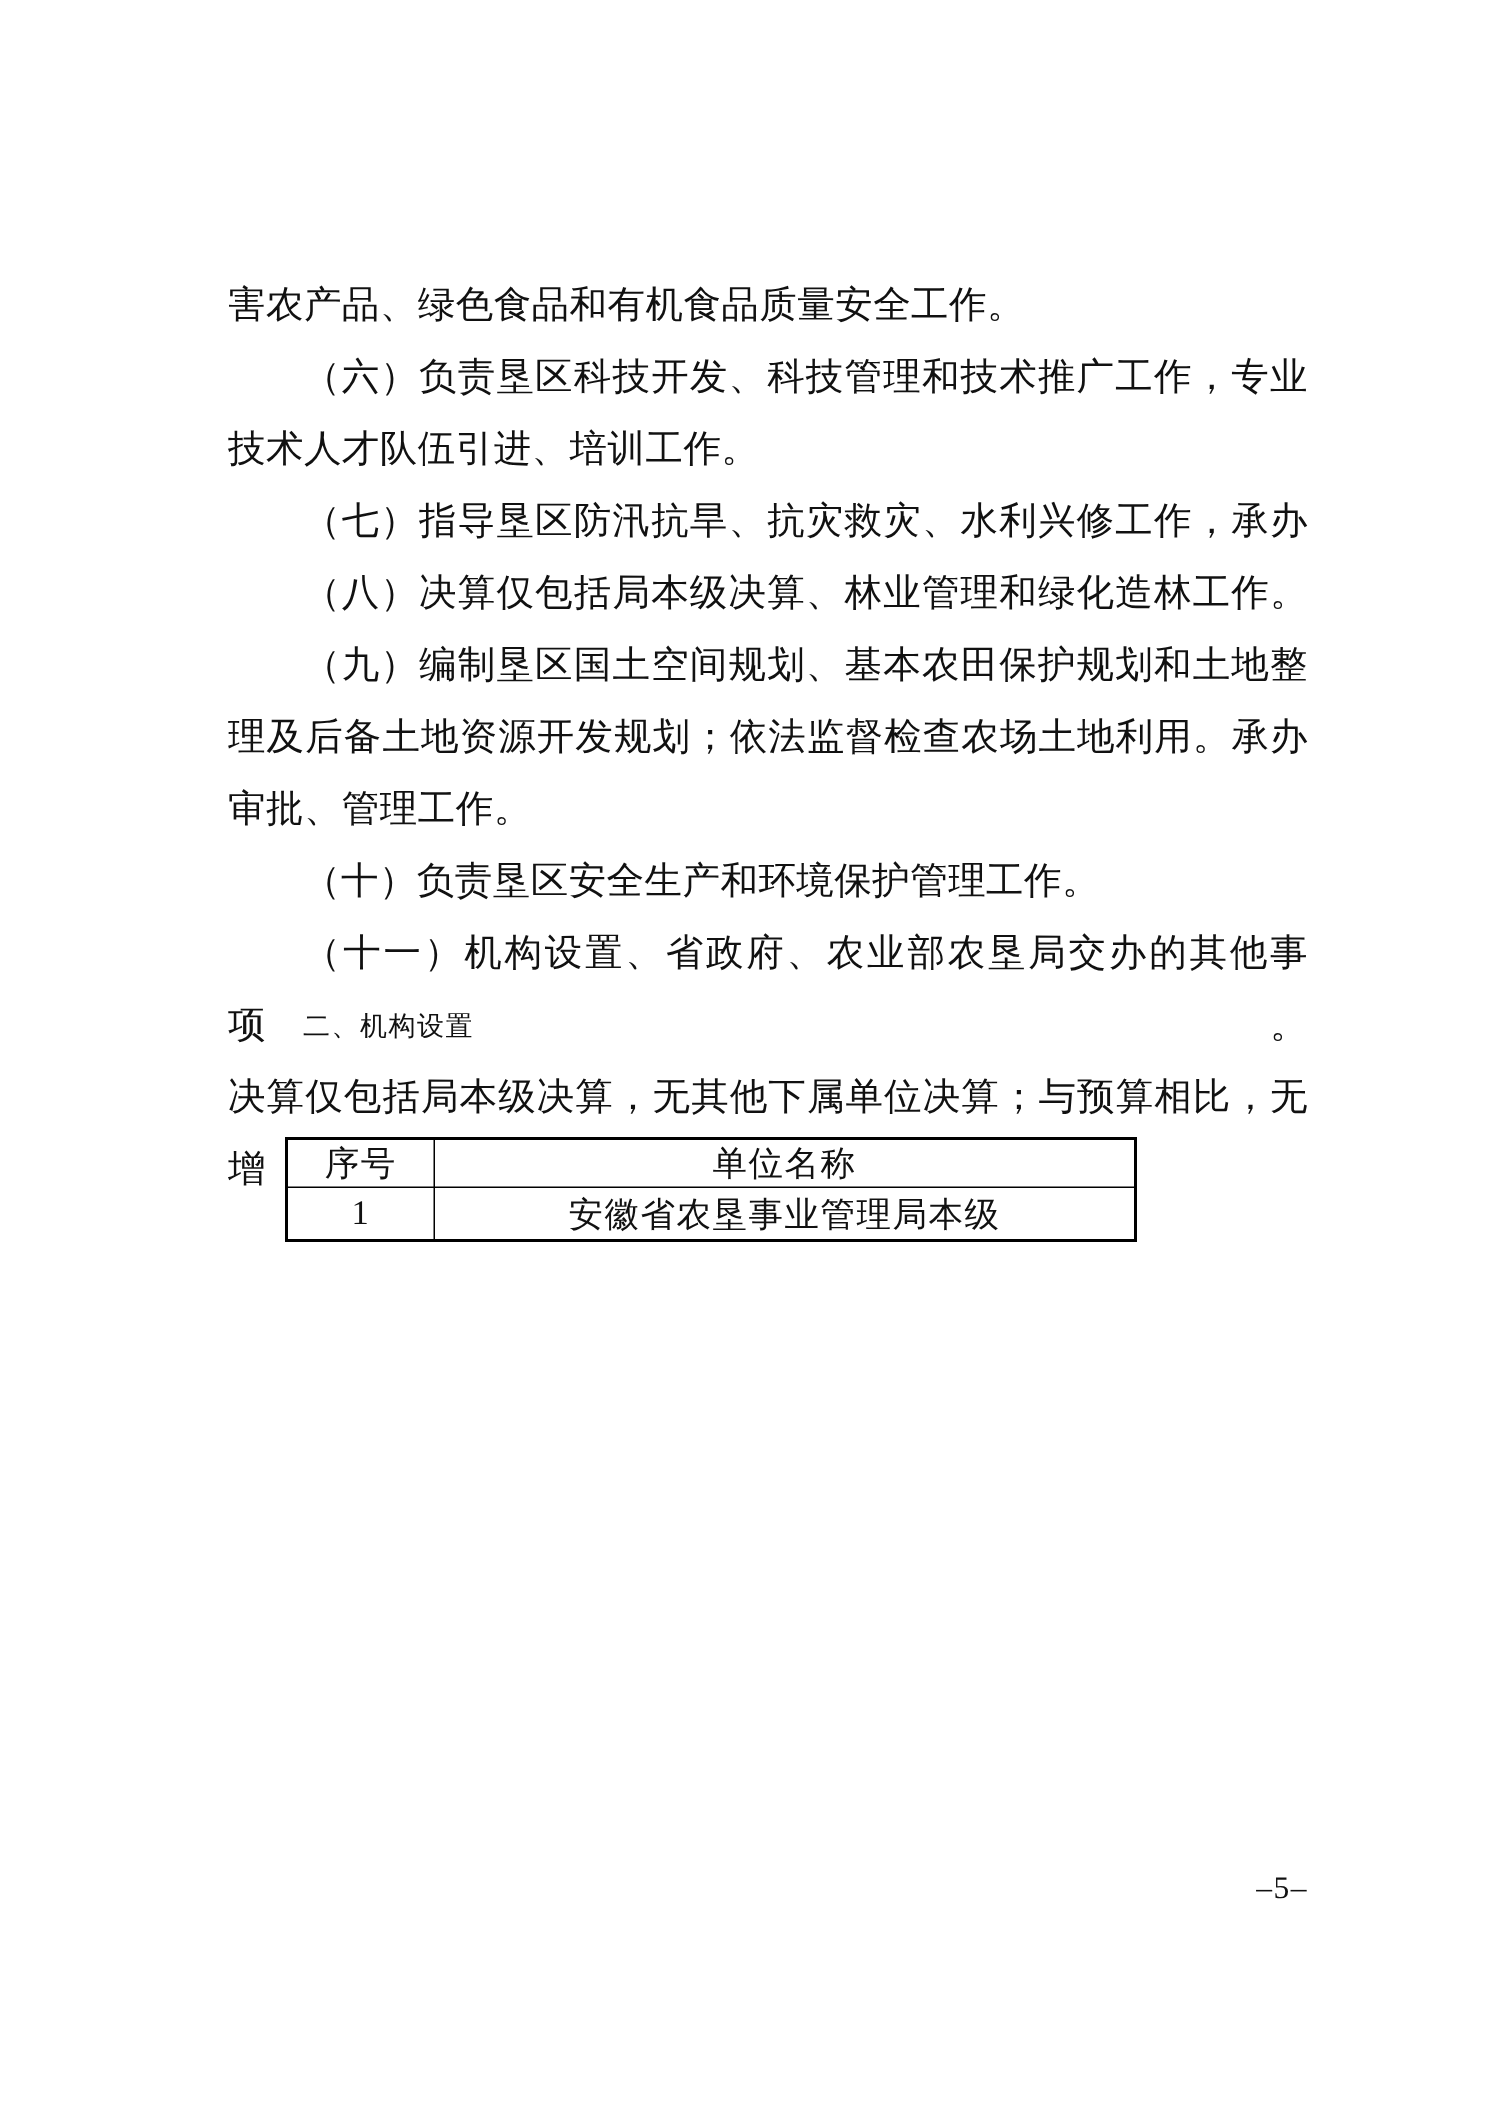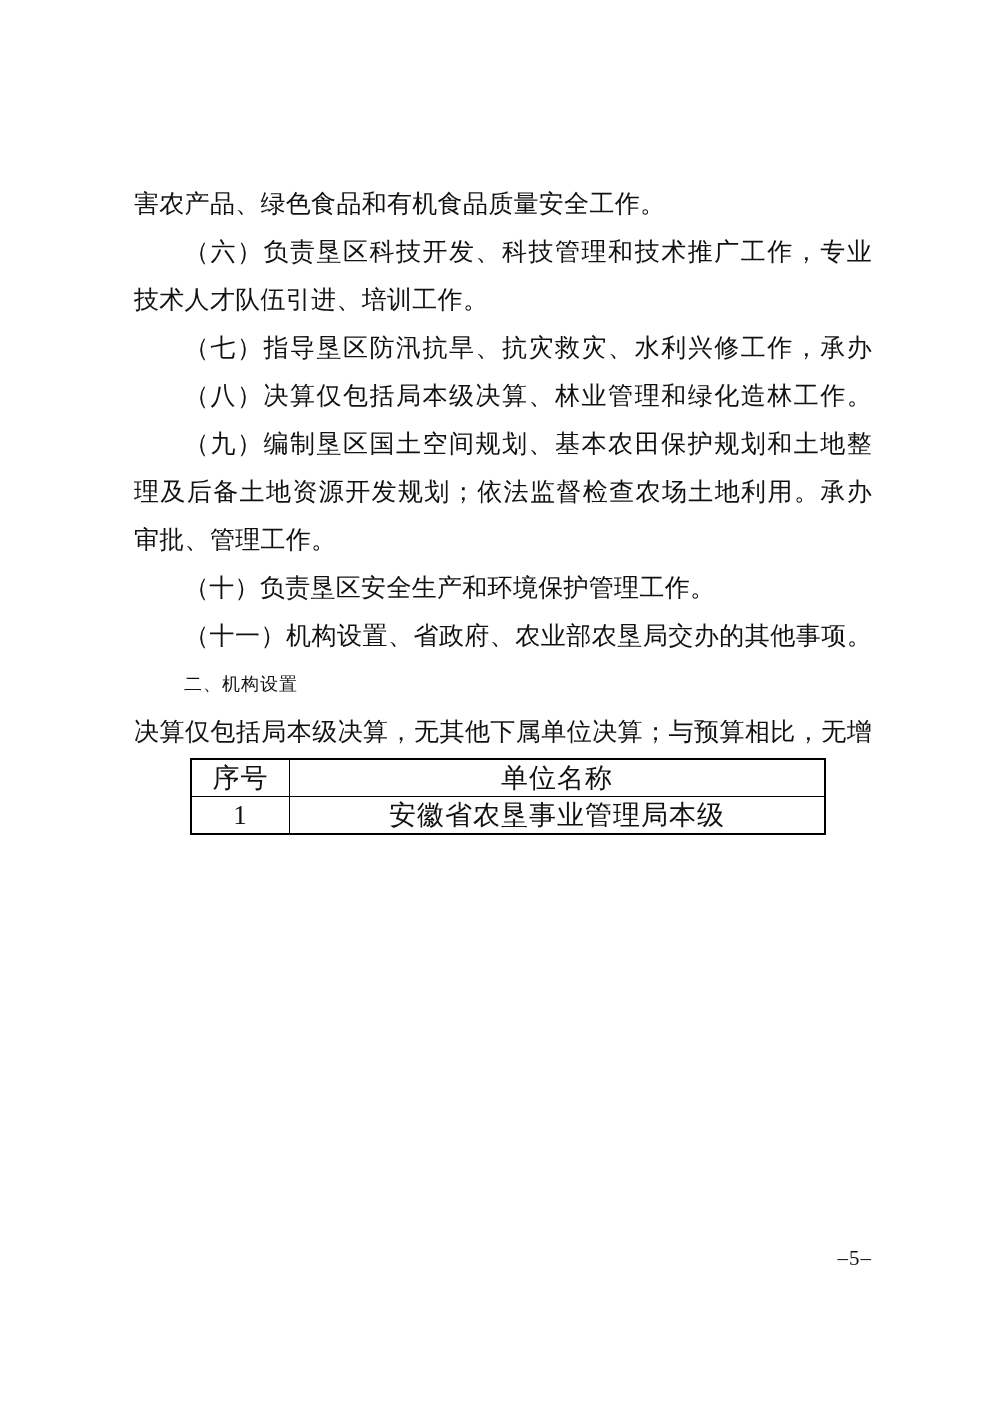--- a/index.html
+++ b/index.html
@@ -21,41 +21,42 @@
     width: 738px;
   }
   .line {
     font-size: 25px;
     line-height: 48px;
     height: 48px;
     letter-spacing: 0.3px;
     text-align: justify;
     text-align-last: left;
     white-space: nowrap;
+    margin-left: 18px;
   }
   
   .line.fill {
     white-space: normal;
     text-align-last: justify;
   }
   
   .line.ind { text-indent: 50px; }
   .line.heading {
     font-family: "Liberation Sans", "DejaVu Sans", sans-serif;
     font-weight: normal;
     font-size: 18px;
     letter-spacing: 1px;
   }
   .unit-table {
     margin: 2px 0 0 56px;
-    width: 636px;
+    width: 568px;
     border-collapse: collapse;
     table-layout: fixed;
     border: 2px solid #000;
-    font-size: 27px;
+    font-size: 23px;
   }
   .unit-table th, .unit-table td {
     border: 1px solid #000;
     font-weight: normal;
     text-align: center;
     vertical-align: middle;
     padding: 0;
     letter-spacing: 1px;
   }
   .unit-table th { height: 31px; }

